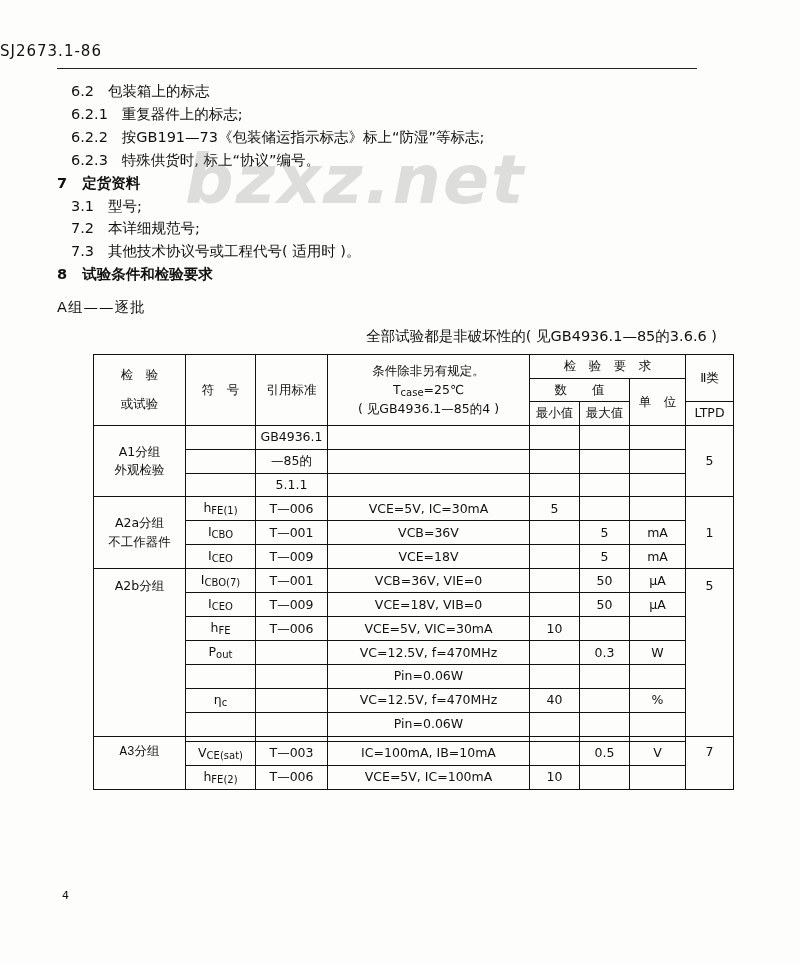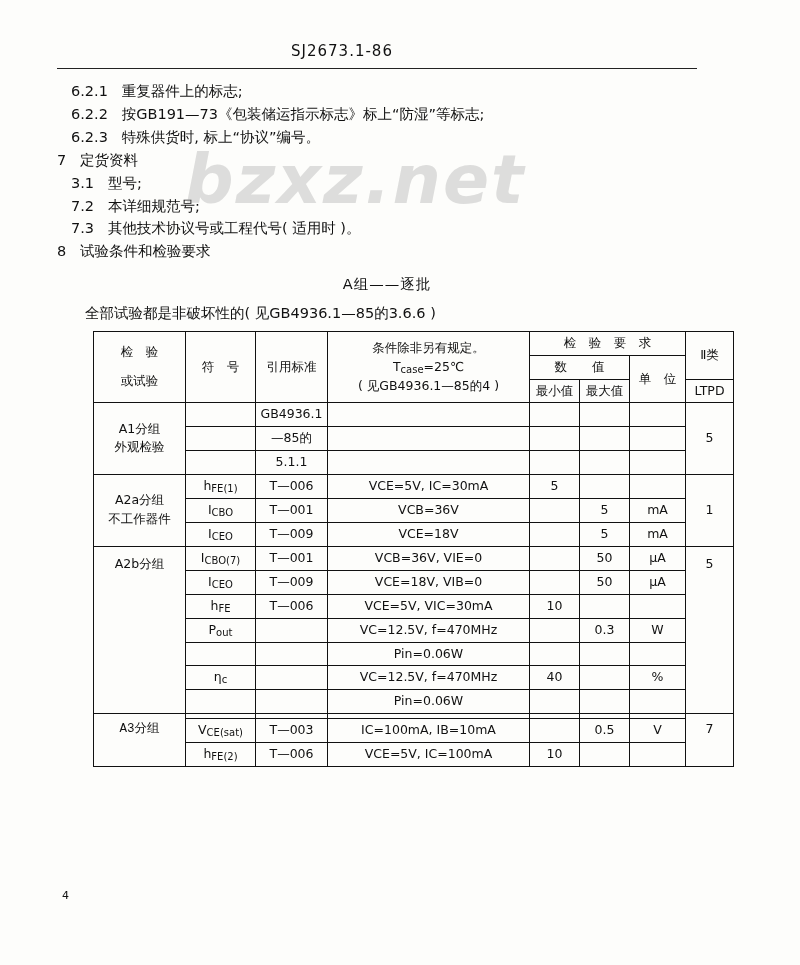--- a/index.html
+++ b/index.html
@@ -34,21 +34,20 @@
     letter-spacing: 2px;
     user-select: none;
     pointer-events: none;
     z-index: 30;
   }
   .header {
     position: absolute;
     top: 42px;
     left: 0;
     width: 684px;
-    text-align: center;
     font-size: 15px;
     letter-spacing: 1px;
     font-family: "DejaVu Sans", "Liberation Sans", sans-serif;
   }
   .rule-top {
     position: absolute;
     top: 68px;
     left: 57px;
     width: 640px;
     height: 1px;
@@ -58,36 +57,37 @@
     position: absolute;
     top: 80px;
     left: 57px;
     width: 660px;
     font-size: 14.5px;
     line-height: 1.58;
   }
   .ln { white-space: nowrap; }
   .ind1 { padding-left: 14px; }
   .secnum { display: inline-block; }
-  .bold { font-weight: normal; }
+  .bold { font-weight: bold; }
   .para {
     text-indent: 28px;
     line-height: 1.6;
     white-space: normal;
   }
   .center-title {
-    text-align: center;
+    text-align: left;
     margin-top: 10px;
     margin-bottom: 6px;
     font-size: 14.5px;
     letter-spacing: 1px;
   }
   .note-line {
     padding-left: 28px;
     margin-bottom: 6px;
+    text-align: right;
   }
   table.spec {
     border-collapse: collapse;
     width: 640px;
     margin-top: 2px;
     font-size: 12.5px;
     table-layout: fixed;
   }
   table.spec td, table.spec th {
     border: 1px solid #111;
@@ -116,20 +116,24 @@
 
 <div class="page">
 
   <div class="watermark">bzxz.net</div>
 
   <div class="header">SJ2673.1-86</div>
   <div class="rule-top"></div>
 
   <div class="content">
 
+    <div class="ln ind1">
+      <span class="secnum">6.2</span>
+      &nbsp;&nbsp;<span>包装箱上的标志</span>
+    </div>
 
     <div class="ln ind1">
       <span class="secnum">6.2.1</span>
       &nbsp;&nbsp;<span>重复器件上的标志;</span>
     </div>
 
     <div class="ln ind1">
       <span class="secnum">6.2.2</span>
       &nbsp;&nbsp;<span>按GB191—73《包装储运指示标志》标上“防湿”等标志;</span>
     </div>

